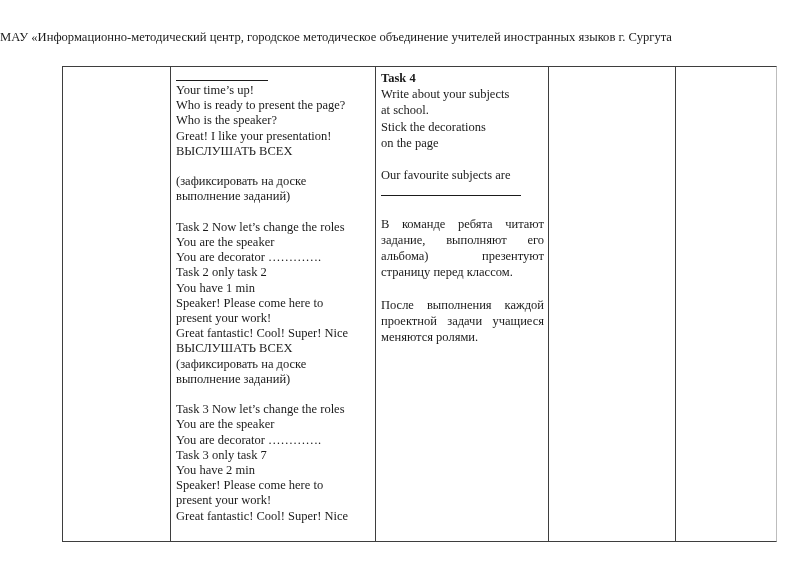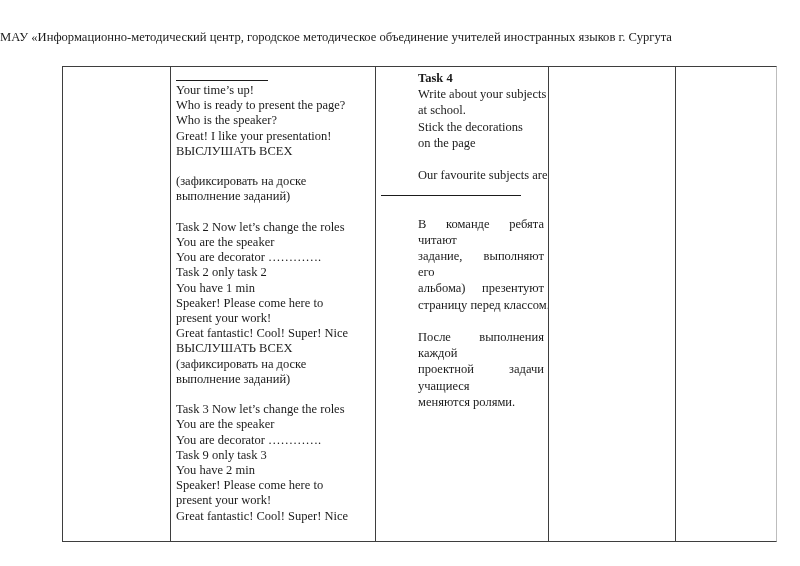--- a/index.html
+++ b/index.html
@@ -36,21 +36,21 @@
     padding: 3px 4px 0 5px;
     overflow: hidden;
   }
   .cell:last-child { border-right: none; }
   .c0 { width: 108px; }
   .c1 { width: 205px; }
   .c2 { width: 173px; }
   .c3 { width: 127px; }
   .c4 { flex: 1; }
   .c1 .line { font-size: 12.5px; line-height: 15.2px; white-space: nowrap; font-family: Liberation Serif, serif; }
-  .c2 .line { font-size: 12.5px; line-height: 16.2px; white-space: nowrap; margin-left: 37px; }
+  .c2 .line { font-size: 12.5px; line-height: 16.2px; white-space: nowrap; }
   .c2 .jline {
     text-align: justify;
     text-align-last: justify;
     white-space: normal;
   }
   .bold { font-weight: bold; }
   .rule-top {
     width: 92px; height: 10px;
     border-bottom: 1px solid #1b1b1b;
     margin-bottom: 2px;
@@ -92,21 +92,21 @@
           <div class="line">Speaker! Please come here to</div>
           <div class="line">present your work!</div>
           <div class="line">Great fantastic! Cool! Super! Nice</div>
           <div class="line">ВЫСЛУШАТЬ ВСЕХ</div>
           <div class="line">(зафиксировать на доске</div>
           <div class="line">выполнение заданий)</div>
           <div class="line">&nbsp;</div>
           <div class="line">Task 3 Now let’s change the roles</div>
           <div class="line">You are the speaker</div>
           <div class="line">You are decorator ………….</div>
-          <div class="line">Task 9 only task 3</div>
+          <div class="line">Task 3 only task 7</div>
           <div class="line">You have 2 min</div>
           <div class="line">Speaker! Please come here to</div>
           <div class="line">present your work!</div>
           <div class="line">Great fantastic! Cool! Super! Nice</div>
         </div>
     </div>
 
     <div class="cell c2">
       <div class="line bold">Task 4</div>
       <div>

